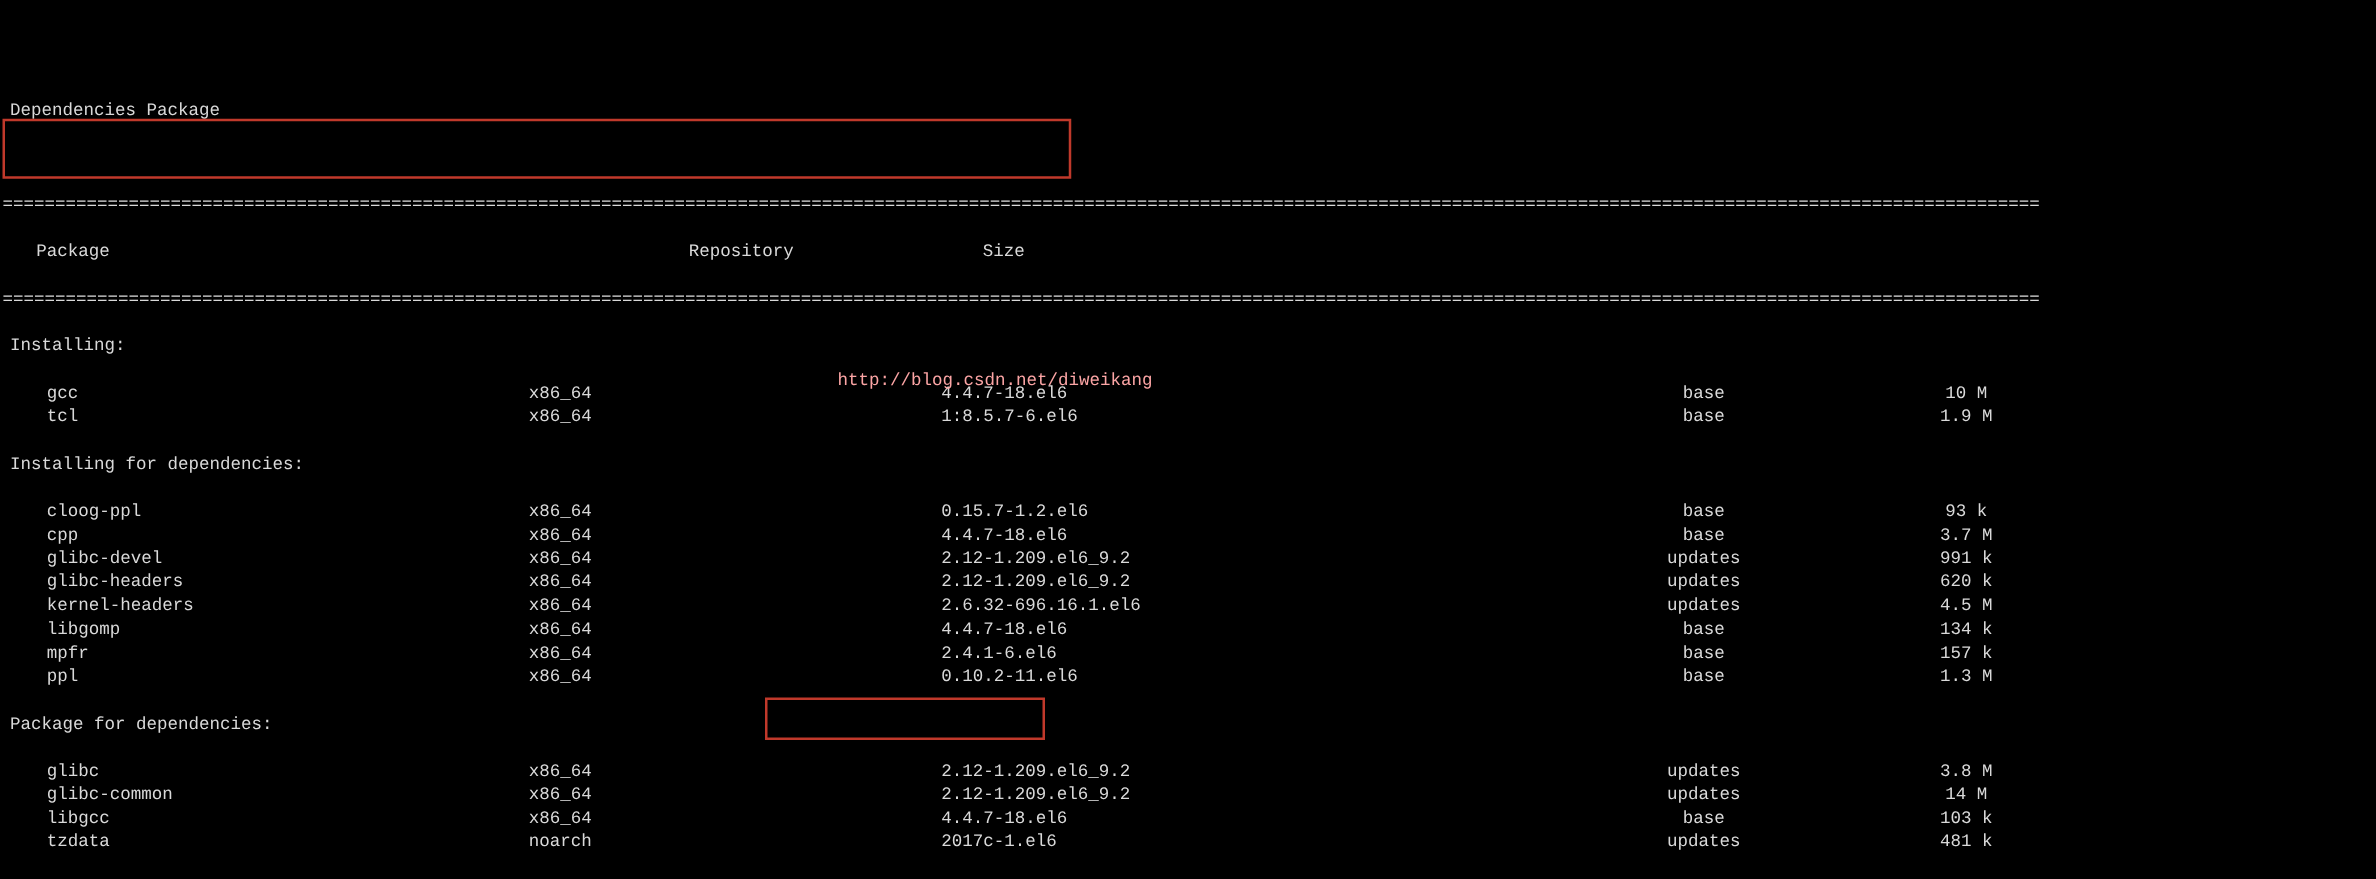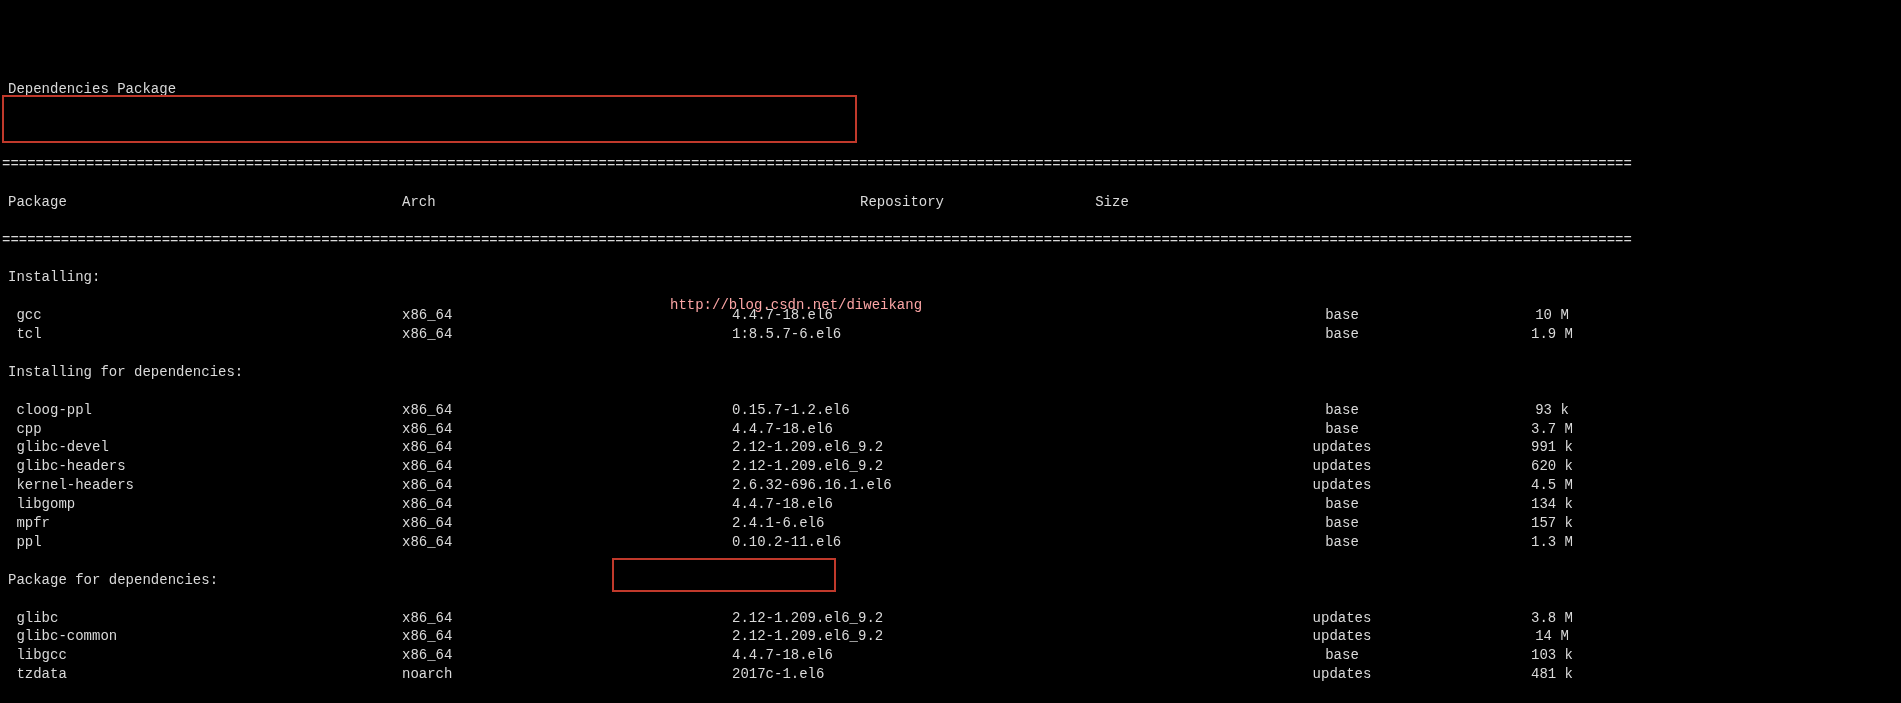--- a/index.html
+++ b/index.html
@@ -9,21 +9,21 @@
     font-family: "Courier New", Consolas, monospace;
     font-size: 14px;
     line-height: 1.35;
     white-space: pre;
     overflow: hidden;
     width: 1901px;
     height: 703px;
     padding: 4px 2px;
     position: relative;
   }
-  .row { display: flex; }
+  .row { display: flex; margin-left: 21px; }
   .col-pkg  { width: 400px; padding-left: 6px; }
   .col-arch { width: 330px; }
   .col-ver  { width: 440px; }
   .col-repo { width: 340px; text-align: center; }
   .col-size { width: 80px; text-align: center; }
   .indent1 { padding-left: 6px; }
   .watermark {
     position: absolute;
     top: 296px;
     left: 670px;
@@ -52,21 +52,20 @@
 </head>
 <body>
 
 
 
 <div class="indent1">Dependencies Package</div>
 <br>
 <div>==================================================================================================================================================================================================</div>
 <div class="row">
   <div class="col-pkg">Package</div>
-  <div class="col-arch">Arch</div>
   <div class="col-repo">Repository</div>
   <div class="col-size">Size</div>
 </div>
 <div>==================================================================================================================================================================================================</div>
 <div class="indent1">Installing:</div>
 <div id="install-rows"><div class="row"><div class="col-pkg"> gcc</div><div class="col-arch">x86_64</div><div class="col-ver">4.4.7-18.el6</div><div class="col-repo">base</div><div class="col-size">10 M</div></div><div class="row"><div class="col-pkg"> tcl</div><div class="col-arch">x86_64</div><div class="col-ver">1:8.5.7-6.el6</div><div class="col-repo">base</div><div class="col-size">1.9 M</div></div></div>
 <div class="indent1">Installing for dependencies:</div>
 <div id="install-dep-rows"><div class="row"><div class="col-pkg"> cloog-ppl</div><div class="col-arch">x86_64</div><div class="col-ver">0.15.7-1.2.el6</div><div class="col-repo">base</div><div class="col-size">93 k</div></div><div class="row"><div class="col-pkg"> cpp</div><div class="col-arch">x86_64</div><div class="col-ver">4.4.7-18.el6</div><div class="col-repo">base</div><div class="col-size">3.7 M</div></div><div class="row"><div class="col-pkg"> glibc-devel</div><div class="col-arch">x86_64</div><div class="col-ver">2.12-1.209.el6_9.2</div><div class="col-repo">updates</div><div class="col-size">991 k</div></div><div class="row"><div class="col-pkg"> glibc-headers</div><div class="col-arch">x86_64</div><div class="col-ver">2.12-1.209.el6_9.2</div><div class="col-repo">updates</div><div class="col-size">620 k</div></div><div class="row"><div class="col-pkg"> kernel-headers</div><div class="col-arch">x86_64</div><div class="col-ver">2.6.32-696.16.1.el6</div><div class="col-repo">updates</div><div class="col-size">4.5 M</div></div><div class="row"><div class="col-pkg"> libgomp</div><div class="col-arch">x86_64</div><div class="col-ver">4.4.7-18.el6</div><div class="col-repo">base</div><div class="col-size">134 k</div></div><div class="row"><div class="col-pkg"> mpfr</div><div class="col-arch">x86_64</div><div class="col-ver">2.4.1-6.el6</div><div class="col-repo">base</div><div class="col-size">157 k</div></div><div class="row"><div class="col-pkg"> ppl</div><div class="col-arch">x86_64</div><div class="col-ver">0.10.2-11.el6</div><div class="col-repo">base</div><div class="col-size">1.3 M</div></div></div>
 <div class="indent1">Package for dependencies:</div>
 <div id="update-dep-rows"><div class="row"><div class="col-pkg"> glibc</div><div class="col-arch">x86_64</div><div class="col-ver">2.12-1.209.el6_9.2</div><div class="col-repo">updates</div><div class="col-size">3.8 M</div></div><div class="row"><div class="col-pkg"> glibc-common</div><div class="col-arch">x86_64</div><div class="col-ver">2.12-1.209.el6_9.2</div><div class="col-repo">updates</div><div class="col-size">14 M</div></div><div class="row"><div class="col-pkg"> libgcc</div><div class="col-arch">x86_64</div><div class="col-ver">4.4.7-18.el6</div><div class="col-repo">base</div><div class="col-size">103 k</div></div><div class="row"><div class="col-pkg"> tzdata</div><div class="col-arch">noarch</div><div class="col-ver">2017c-1.el6</div><div class="col-repo">updates</div><div class="col-size">481 k</div></div></div>

